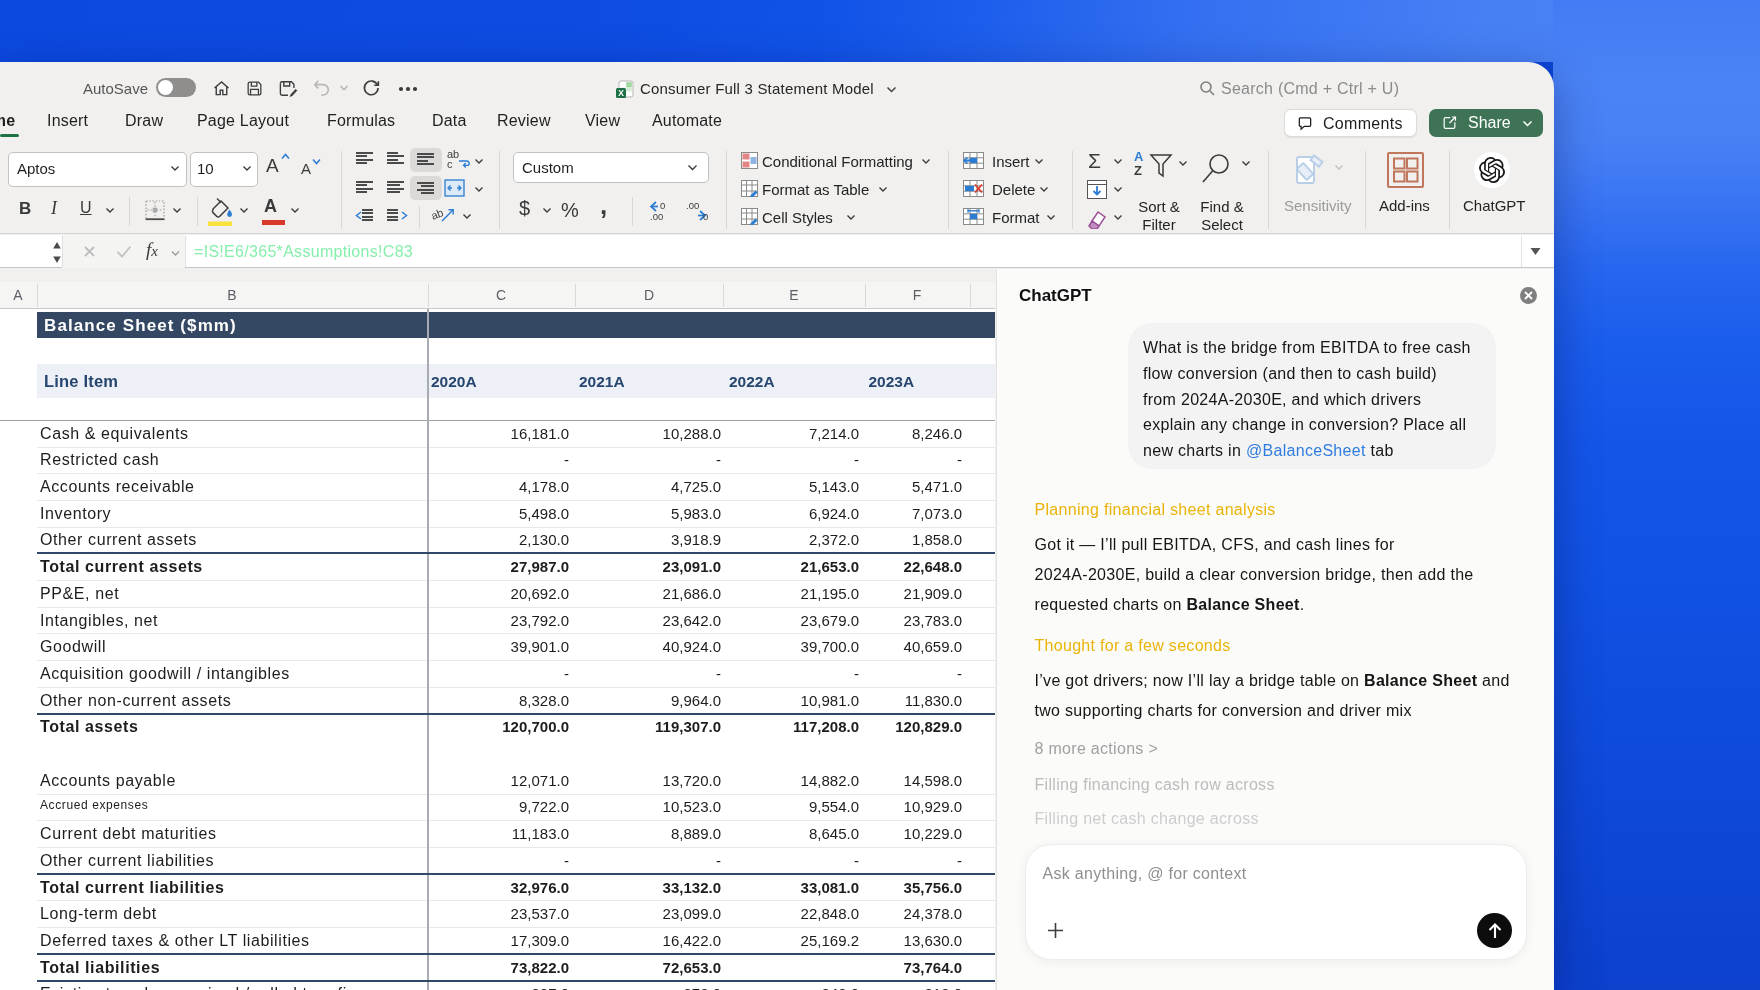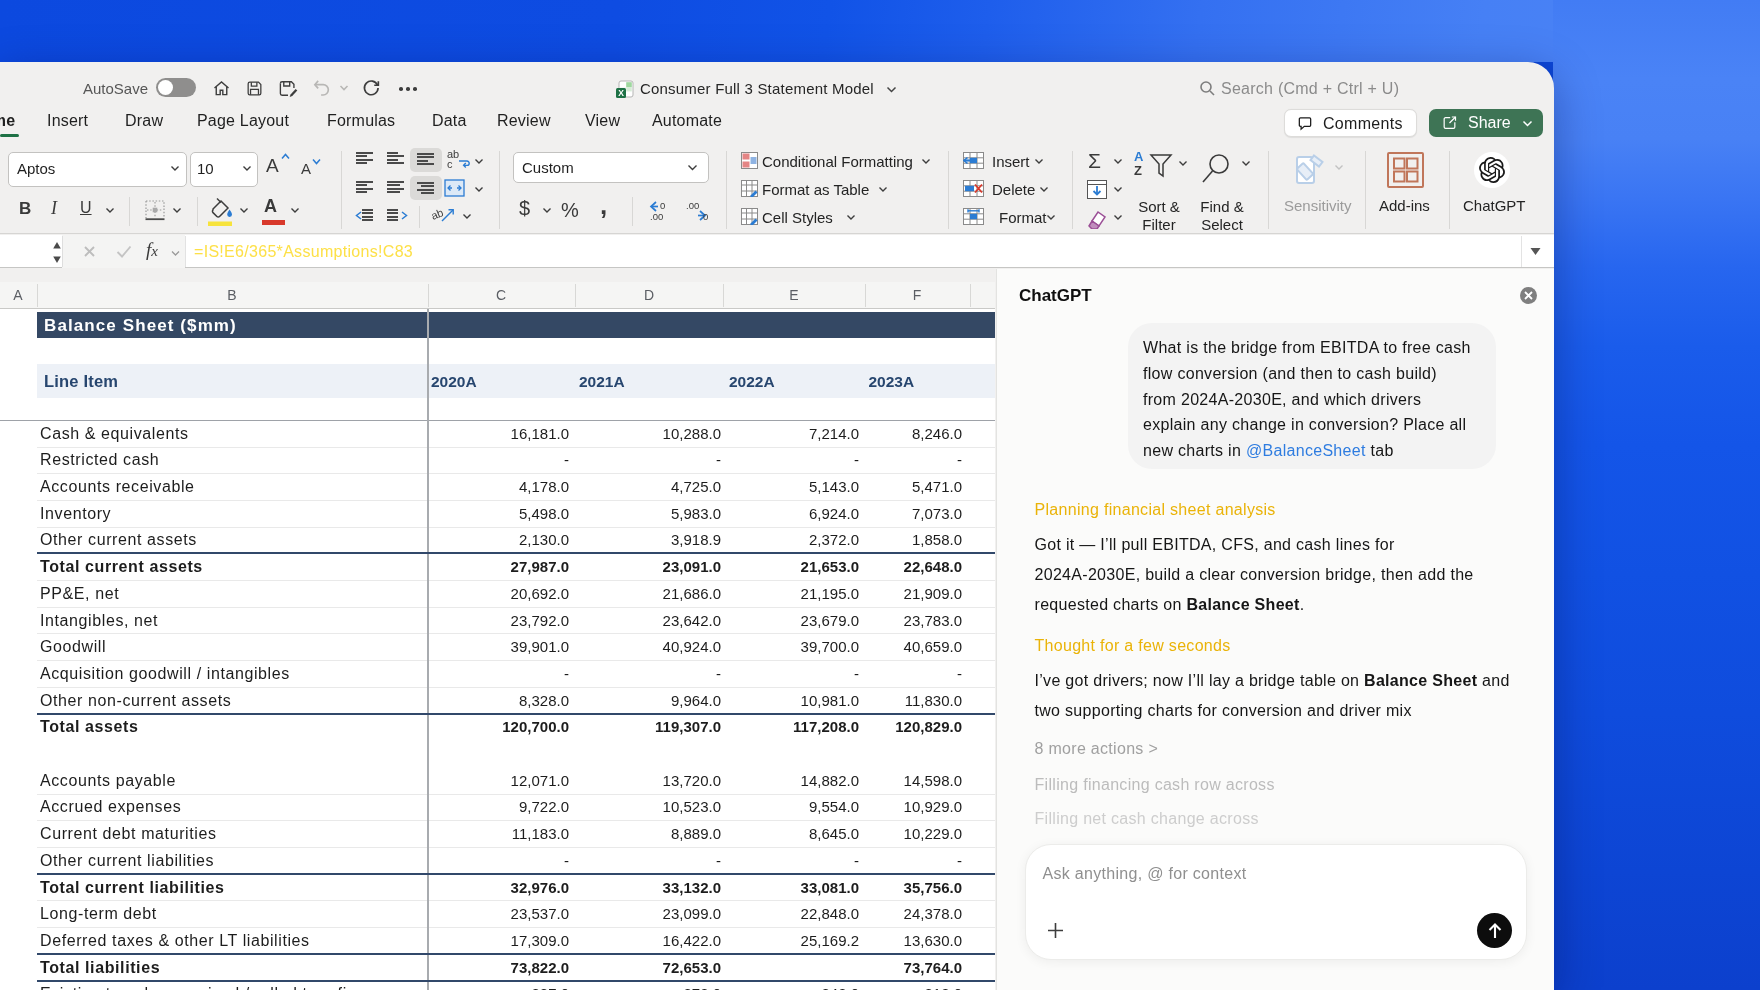--- a/index.html
+++ b/index.html
@@ -317,21 +317,21 @@
 <svg class="ic" style="left:1039px;top:186px" width="10" height="8" viewBox="0 0 10 8" fill="none" stroke="#3d3d3d" stroke-width="1.4">
     <path d="M1.5 1.5 5 5 8.5 1.5"></path>
   </svg>
 <svg class="ic" style="left:963px;top:208px" width="21" height="17" viewBox="0 0 21 17">
 <rect x=".5" y=".5" width="20" height="16" fill="#fff" stroke="#8a8a8a"></rect>
 <path d="M.5 5.8h20M.5 11.2h20M7 .5v16M14 .5v16" stroke="#8a8a8a" stroke-width="1"></path>
     <rect x="7" y="5.8" width="7" height="5.4" fill="#2b7cd3"></rect>
     <path d="M5 2.8h11" stroke="#2b7cd3" stroke-width="1.4"></path>
     <path d="M5 1.2v3.2M16 1.2v3.2" stroke="#2b7cd3" stroke-width="1.4"></path>
   </svg>
-<div class="rlbl" style="left:992px;top:209px;margin-left:7px;">Format</div>
+<div class="rlbl" style="left:992px;top:209px;">Format</div>
 <svg class="ic" style="left:1046px;top:214px" width="10" height="8" viewBox="0 0 10 8" fill="none" stroke="#3d3d3d" stroke-width="1.4">
     <path d="M1.5 1.5 5 5 8.5 1.5"></path>
   </svg>
 <div class="vdiv" style="left:1072px;"></div>
 <div class="abs" style="left:1088px;top:149px;font-size:21px;color:#3a3a3a;">Σ</div>
 <svg class="ic" style="left:1113px;top:158px" width="10" height="8" viewBox="0 0 10 8" fill="none" stroke="#3d3d3d" stroke-width="1.4">
     <path d="M1.5 1.5 5 5 8.5 1.5"></path>
   </svg>
 <svg class="ic" style="left:1087px;top:180px" width="20" height="19" viewBox="0 0 20 19">
 <rect x=".5" y=".5" width="19" height="18" fill="#fff" stroke="#555"></rect>
@@ -402,21 +402,21 @@
     <path d="M2 2l9 9M11 2l-9 9"></path>
   </svg>
 <svg class="ic" style="left:116px;top:245px" width="16" height="13" viewBox="0 0 16 13" fill="none" stroke="#c4c4c4" stroke-width="1.9">
     <path d="M1.5 7 6 11.5 14.5 1.5"></path>
   </svg>
 <div class="abs" style="left:146px;top:239px;font-size:19px;font-style:italic;font-family:'Liberation Serif',serif;color:#3a3a3a;">f<span style="font-size:15px;">x</span></div>
 <svg class="ic" style="left:171px;top:250px" width="9" height="7" viewBox="0 0 9 7" fill="none" stroke="#9a9a9a" stroke-width="1.3">
     <path d="M1 1.5 4.5 5 8 1.5"></path>
   </svg>
 <div class="abs" style="left:185px;top:236px;width:1px;height:31px;background:#e2e2e2;"></div>
-<div class="abs" style="left:194px;top:243px;font-size:16px;letter-spacing:.3px;color:#fde047;">=IS!E6/365*Assumptions!C83</div>
+<div class="abs" style="left:194px;top:243px;font-size:16px;letter-spacing:.3px;color:#86efac;">=IS!E6/365*Assumptions!C83</div>
 <div class="abs" style="left:1521px;top:236px;width:1px;height:31px;background:#e3e3e3;"></div>
 <svg class="ic" style="left:1530px;top:247px" width="11" height="9" viewBox="0 0 11 9">
     <path d="M0.5 1h10L5.5 8z" fill="#555"></path>
   </svg>
 <div class="abs" style="left:0;top:282px;width:995px;height:27px;background:#f5f5f4;border-bottom:1px solid #c9c9c7;"></div>
 <div class="abs" style="left:10px;top:287px;width:16px;text-align:center;font-size:14px;color:#5b5e64;">A</div>
 <div class="abs" style="left:224px;top:287px;width:16px;text-align:center;font-size:14px;color:#5b5e64;">B</div>
 <div class="abs" style="left:493px;top:287px;width:16px;text-align:center;font-size:14px;color:#5b5e64;">C</div>
 <div class="abs" style="left:641px;top:287px;width:16px;text-align:center;font-size:14px;color:#5b5e64;">D</div>
 <div class="abs" style="left:786px;top:287px;width:16px;text-align:center;font-size:14px;color:#5b5e64;">E</div>
@@ -512,21 +512,21 @@
 <div class="num" style="left:449px;top:718.3px;width:120px;font-weight:bold;">120,700.0</div>
 <div class="num" style="left:601px;top:718.3px;width:120px;font-weight:bold;">119,307.0</div>
 <div class="num" style="left:739px;top:718.3px;width:120px;font-weight:bold;">117,208.0</div>
 <div class="num" style="left:842px;top:718.3px;width:120px;font-weight:bold;">120,829.0</div>
 <div class="nvl" style="left:36.5px;top:712.5px;width:958.5px;"></div>
 <div class="cell" style="left:40px;top:771.7px;font-size:16px;letter-spacing:.6px;">Accounts payable</div>
 <div class="num" style="left:449px;top:771.7px;width:120px;">12,071.0</div>
 <div class="num" style="left:601px;top:771.7px;width:120px;">13,720.0</div>
 <div class="num" style="left:739px;top:771.7px;width:120px;">14,882.0</div>
 <div class="num" style="left:842px;top:771.7px;width:120px;">14,598.0</div>
-<div class="cell" style="left:40px;top:798.4px;font-size:16px;letter-spacing:.6px;">Accrued expenses</div>
+<div class="cell" style="left:40px;top:798.4px;font-size:12px;letter-spacing:.6px;">Accrued expenses</div>
 <div class="num" style="left:449px;top:798.4px;width:120px;">9,722.0</div>
 <div class="num" style="left:601px;top:798.4px;width:120px;">10,523.0</div>
 <div class="num" style="left:739px;top:798.4px;width:120px;">9,554.0</div>
 <div class="num" style="left:842px;top:798.4px;width:120px;">10,929.0</div>
 <div class="cell" style="left:40px;top:825.1px;font-size:16px;letter-spacing:.6px;">Current debt maturities</div>
 <div class="num" style="left:449px;top:825.1px;width:120px;">11,183.0</div>
 <div class="num" style="left:601px;top:825.1px;width:120px;">8,889.0</div>
 <div class="num" style="left:739px;top:825.1px;width:120px;">8,645.0</div>
 <div class="num" style="left:842px;top:825.1px;width:120px;">10,229.0</div>
 <div class="cell" style="left:40px;top:851.8px;font-size:16px;letter-spacing:.6px;">Other current liabilities</div>

